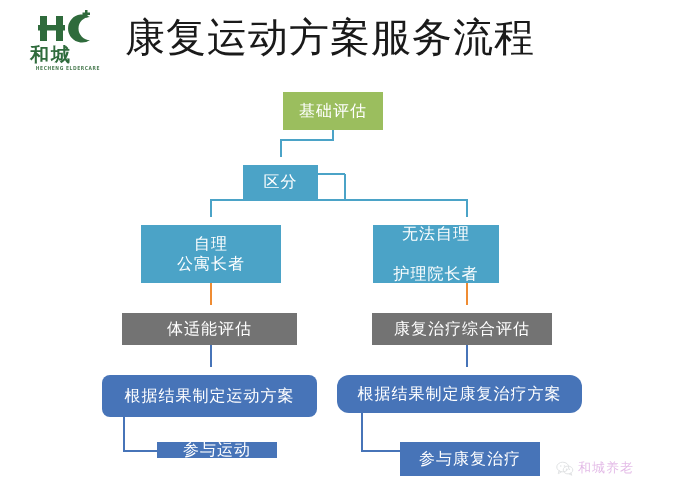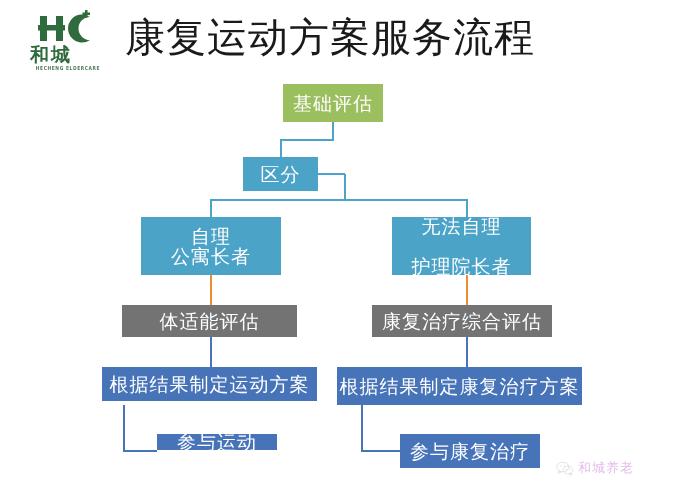--- a/index.html
+++ b/index.html
@@ -82,24 +82,25 @@
   
   .node {
     position: absolute;
     box-sizing: border-box;
     display: flex;
     flex-direction: column;
     align-items: center;
     justify-content: center;
     color: #ffffff;
     text-align: center;
-    font-size: 19px;
+    font-size: 16px;
     line-height: 20px;
     letter-spacing: 1px;
     white-space: nowrap;
+    margin-top: 8px;
   }
   .node .line2 { display: block; }
 
   .green  { background: #9bbe5e; }
   .teal   { background: #4ba3c7; }
   .orange { background: #737373; }
   .blue   { background: #4774b8; }
 
   
   #watermark {
@@ -167,38 +168,38 @@
 
   <div class="node teal" style="left:243px; top:157px; width:75px; height:34px;">
     <span>区分</span>
   </div>
 
   <div class="node teal" style="left:141px; top:217px; width:140px; height:58px;">
     <span>自理</span>
     <span class="line2">公寓长者</span>
   </div>
 
-  <div class="node teal" style="left:392px; top:217px; width:139px; height:58px;gap:20px;">
+  <div class="node teal" style="left:373px; top:217px; width:126px; height:58px;gap:20px;">
     <span>无法自理</span>
     <span class="line2">护理院长者</span>
   </div>
 
   <div class="node orange" style="left:122px; top:305px; width:175px; height:32px;">
     <span>体适能评估</span>
   </div>
 
   <div class="node orange" style="left:372px; top:305px; width:180px; height:32px;">
     <span>康复治疗综合评估</span>
   </div>
 
-  <div class="node blue" style="left:102px; top:367px; width:215px; height:34px;">
+  <div class="node blue" style="left:102px; top:367px; width:215px; height:42px;border-radius:8px;">
     <span>根据结果制定运动方案</span>
   </div>
 
-  <div class="node blue" style="left:337px; top:367px; width:245px; height:38px;">
+  <div class="node blue" style="left:337px; top:367px; width:245px; height:38px;border-radius:12px;">
     <span>根据结果制定康复治疗方案</span>
   </div>
 
   <div class="node blue" style="left:157px; top:434px; width:120px; height:16px;">
     <span>参与运动</span>
   </div>
 
   <div class="node blue" style="left:400px; top:434px; width:140px; height:34px;">
     <span>参与康复治疗</span>
   </div>

